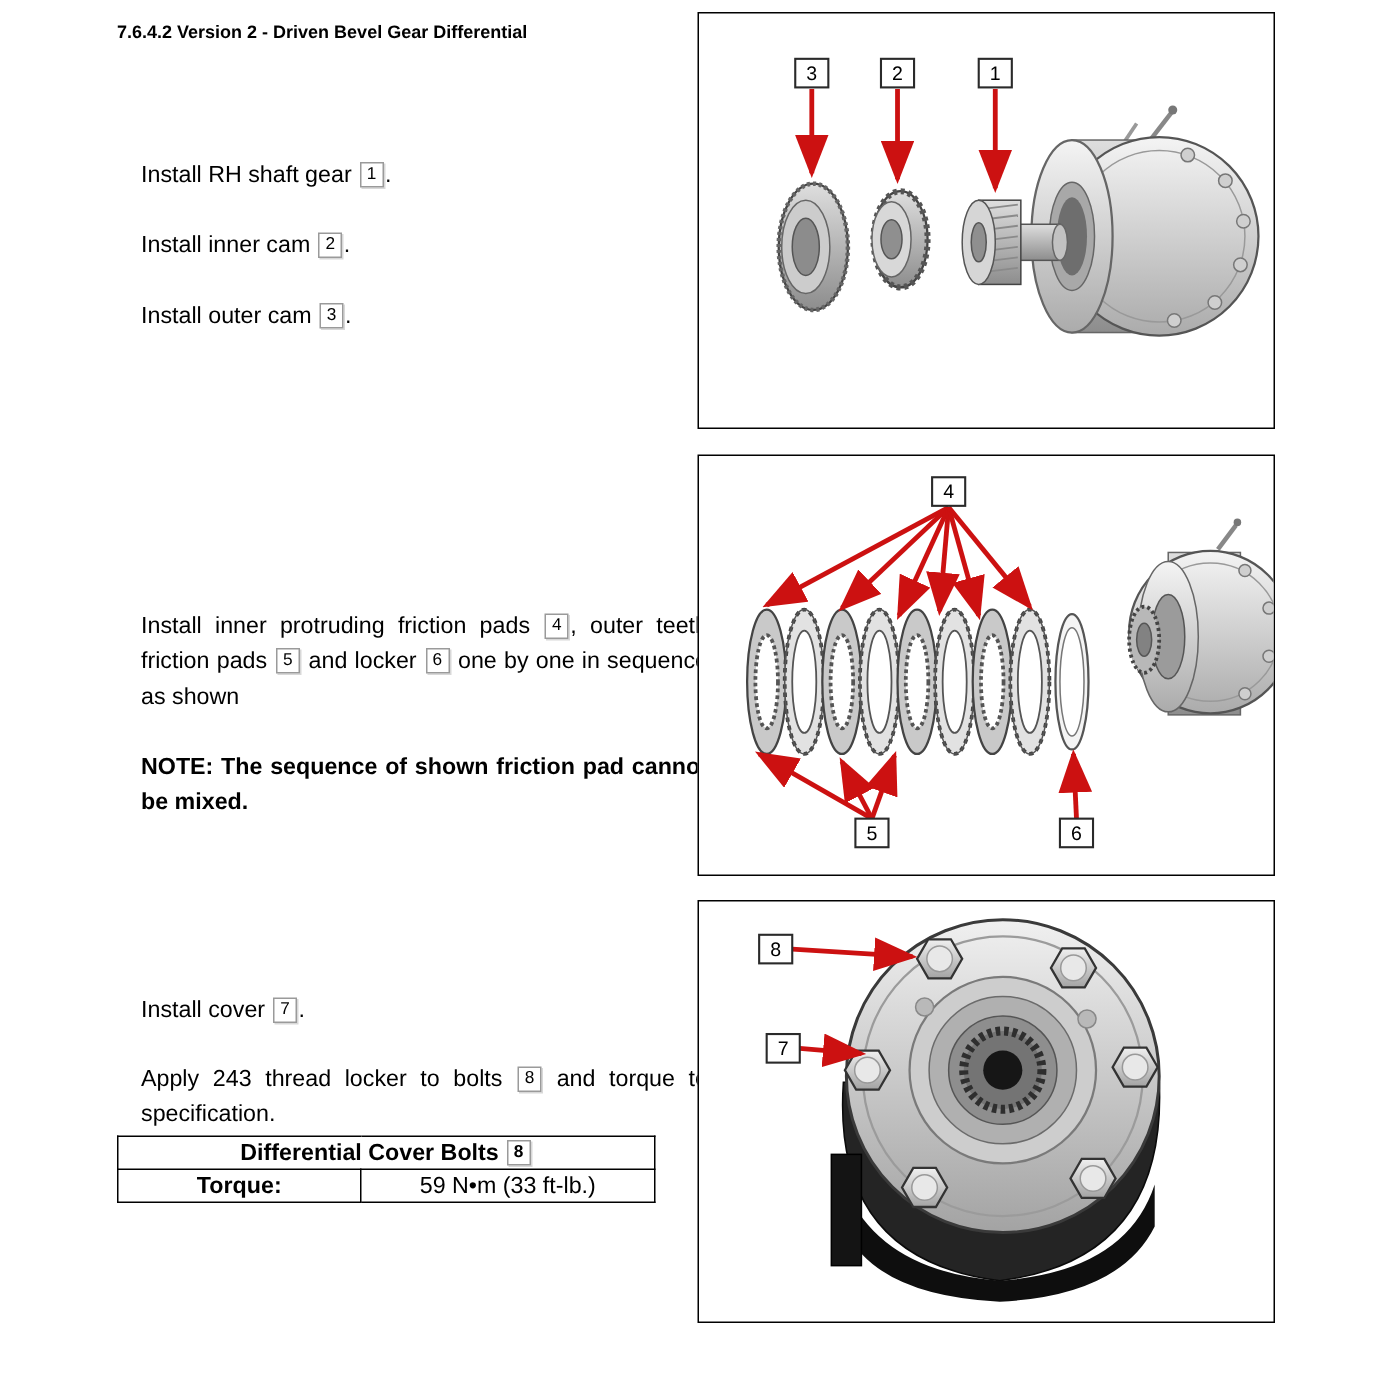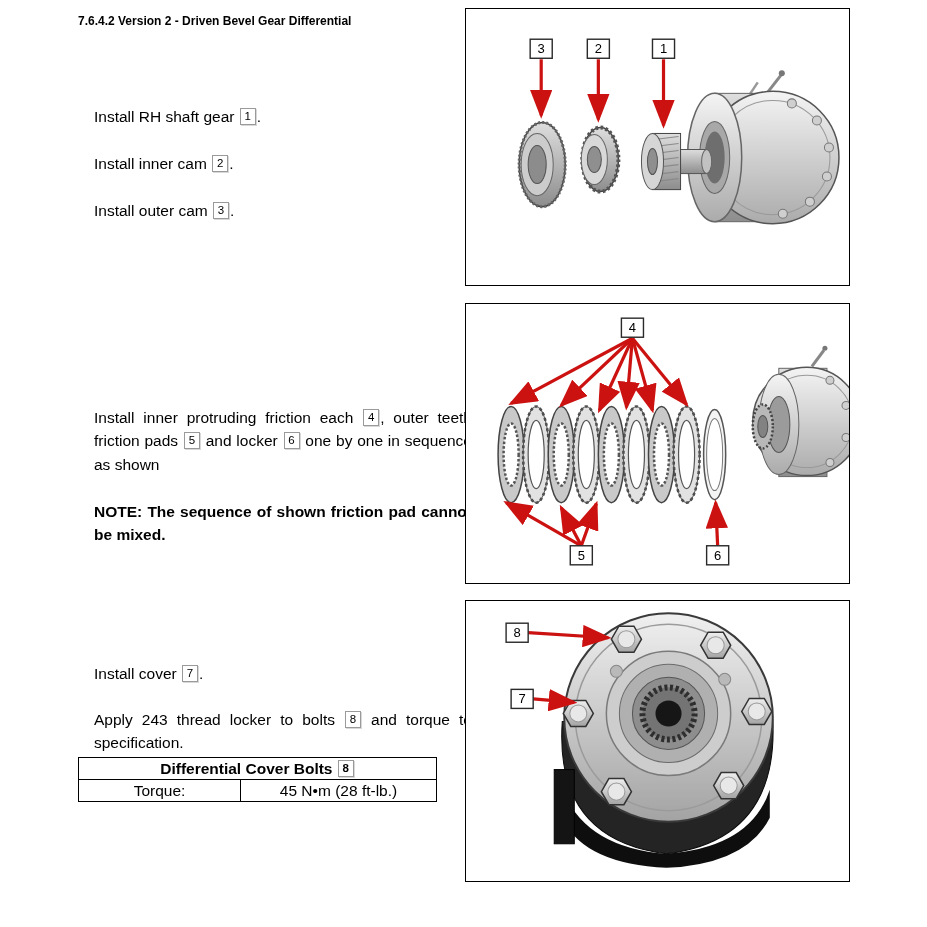--- a/index.html
+++ b/index.html
@@ -15,21 +15,21 @@
 
   .ref { display:inline-block; min-width:16px; height:17px; line-height:15px;
          border:1px solid #9a9a9a; background:#fff; text-align:center;
          font-size:11.5px; padding:0 2px; vertical-align:2px; margin:0 1px;
          box-shadow:1px 1px 0 #d8d8d8; }
 
   .spec-table { position:absolute; left:78px; top:757px; width:359px;
                 border-collapse:collapse; font-size:15.5px; }
   .spec-table td { border:1.6px solid #000; text-align:center; padding:1px 4px; height:22px; }
   .spec-table .th { font-weight:bold; }
-  .spec-table .c1 { width:162px; }
+  .spec-table .c1 { width:162px;font-weight:bold; }
 
   .figure { position:absolute; left:465px; width:385px; border:1.6px solid #000; background:#fff; }
   .fig1 { top:8px;   height:278px; }
   .fig2 { top:303px; height:281px; }
   .fig3 { top:600px; height:282px; }
   .figure svg { display:block; width:100%; height:100%; }
 
   .cbox  { fill:#ffffff; stroke:#2a2a2a; stroke-width:1.4; }
   .ctext { font-family:"Liberation Sans", sans-serif; font-size:13px; text-anchor:middle; fill:#000; }
   .arrow { stroke:#cc1111; stroke-width:3.2; fill:none; }
@@ -47,21 +47,21 @@
 
   <p class="para" style="top:152px">
     <span>Install inner cam </span><span class="ref">2</span><span>.</span>
   </p>
 
   <p class="para" style="top:199px">
     <span>Install outer cam </span><span class="ref">3</span><span>.</span>
   </p>
 
   <p class="para justify" style="top:406px">
-    <span>Install inner protruding friction each </span><span class="ref">4</span><span>, outer teeth friction pads </span><span class="ref">5</span><span> and locker </span><span class="ref">6</span><span> one by one in sequence as shown</span>
+    <span>Install inner protruding friction pads </span><span class="ref">4</span><span>, outer teeth friction pads </span><span class="ref">5</span><span> and locker </span><span class="ref">6</span><span> one by one in sequence as shown</span>
   </p>
 
   <p class="para justify bold" style="top:500px">NOTE: The sequence of shown friction pad cannot be mixed.</p>
 
   <p class="para" style="top:662px">
     <span>Install cover </span><span class="ref">7</span><span>.</span>
   </p>
 
   <p class="para justify" style="top:708px">
     <span>Apply 243 thread locker to bolts </span><span class="ref">8</span><span> and torque to specification.</span>
@@ -69,21 +69,21 @@
 
   <table class="spec-table">
     <tbody>
       <tr>
         <td colspan="2" class="th">
           <span>Differential Cover Bolts </span><span class="ref">8</span>
         </td>
       </tr>
       <tr>
         <td class="c1">Torque:</td>
-        <td class="c2">45 N•m (28 ft-lb.)</td>
+        <td class="c2">59 N•m (33 ft-lb.)</td>
       </tr>
     </tbody>
   </table>
 
   <div class="figure fig1">
     <svg viewBox="0 0 382 275">
       <defs>
         <marker id="ah1" markerWidth="9" markerHeight="7" refX="8" refY="3.5" orient="auto">
           <path d="M0,0 L9,3.5 L0,7 Z" fill="#cc1111"></path>
         </marker>

